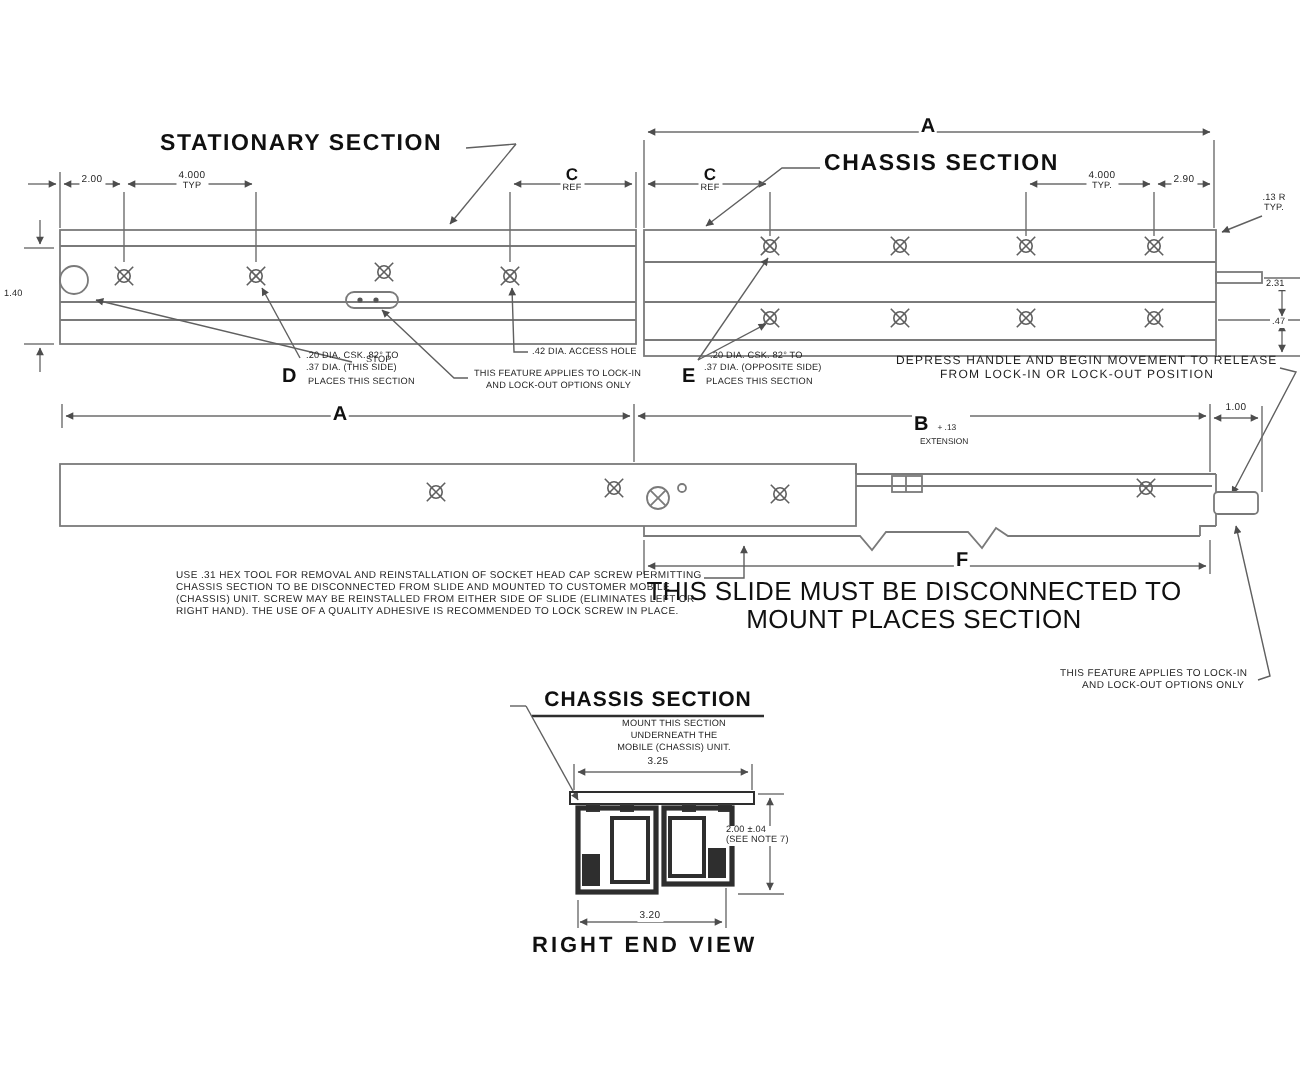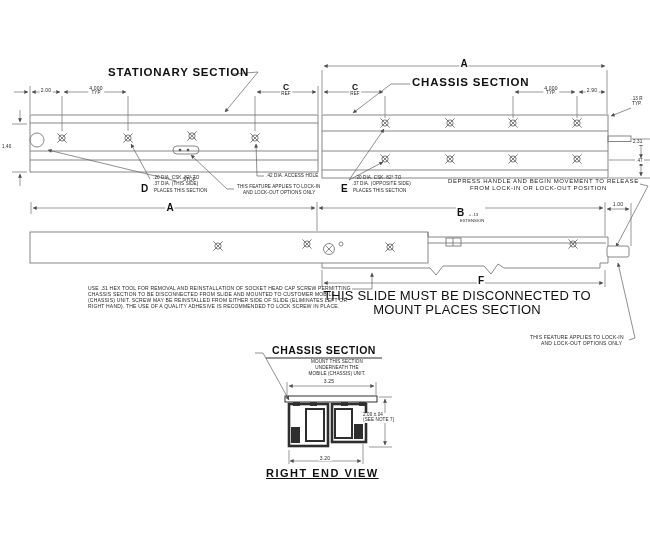--- a/index.html
+++ b/index.html
@@ -4,21 +4,21 @@
 <style>
   html,body{margin:0;padding:0;background:#e9e9e9;}
   .sheet{position:relative;width:650px;height:540px;background:#ffffff;overflow:hidden;
          font-family:"Liberation Sans",sans-serif;color:#1f1f1f;}
   .sheet svg{position:absolute;left:0;top:0;}
   .lbl{position:absolute;white-space:nowrap;line-height:1.08;color:#1f1f1f;}
   .c{transform:translateX(-50%);text-align:center;}
   .bg{background:#fff;padding:0 1px;}
   .title{font-weight:bold;font-size:11.5px;letter-spacing:.8px;color:#101010;}
   .title2{font-weight:bold;font-size:10.5px;letter-spacing:.5px;color:#101010;}
-  .view{font-weight:bold;font-size:11px;letter-spacing:1.5px;color:#101010;text-decoration:underline;}
+  .view{font-weight:bold;font-size:11px;letter-spacing:1.5px;color:#101010;}
   .big{font-weight:normal;font-size:13px;letter-spacing:.2px;color:#101010;}
   .letter{font-weight:bold;font-size:10px;color:#101010;}
   .letter-sm{font-weight:bold;font-size:8.5px;color:#101010;}
   .dim{font-size:5px;letter-spacing:.2px;}
   .dim6{font-size:6px;letter-spacing:.6px;}
   .tiny{font-size:4.6px;letter-spacing:.1px;}
   .tol{font-size:4.2px;}
 </style>
 </head>
 <body>
@@ -189,21 +189,21 @@
     <line x1="379" y1="397" x2="392" y2="397"></line>
     <line x1="369" y1="447" x2="392" y2="447"></line>
     <line x1="385" y1="399" x2="385" y2="445" marker-start="url(#ar)" marker-end="url(#ar)"></line>
     <line x1="289" y1="450" x2="289" y2="464"></line>
     <line x1="363" y1="444" x2="363" y2="464"></line>
     <line x1="290" y1="461" x2="361" y2="461" marker-start="url(#ar)" marker-end="url(#ar)"></line>
   </g>
 </svg>
 
 <div>
-  <div class="lbl title" style="left:108px;top:66px">STATIONARY SECTION</div>
+  <div class="lbl title" style="left:80px;top:66px">STATIONARY SECTION</div>
   <div class="lbl title" style="left:412px;top:76px">CHASSIS SECTION</div>
   <div class="lbl letter c bg" style="left:464px;top:59px">A</div>
   <div class="lbl dim c bg" style="left:46px;top:88px">2.00</div>
   <div class="lbl c bg" style="left:96px;top:86px">
     <div class="dim">4.000</div>
     <div class="tiny">TYP</div>
   </div>
   <div class="lbl c bg" style="left:286px;top:83px">
     <div class="letter-sm">C</div>
     <div class="tiny">REF</div>

